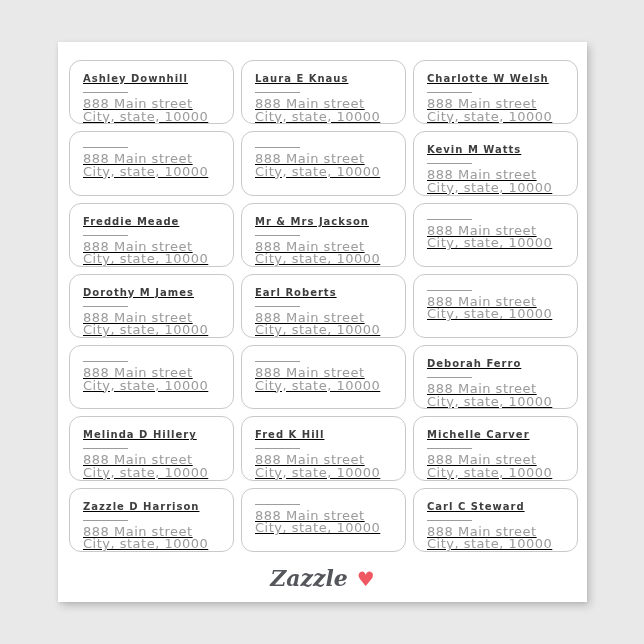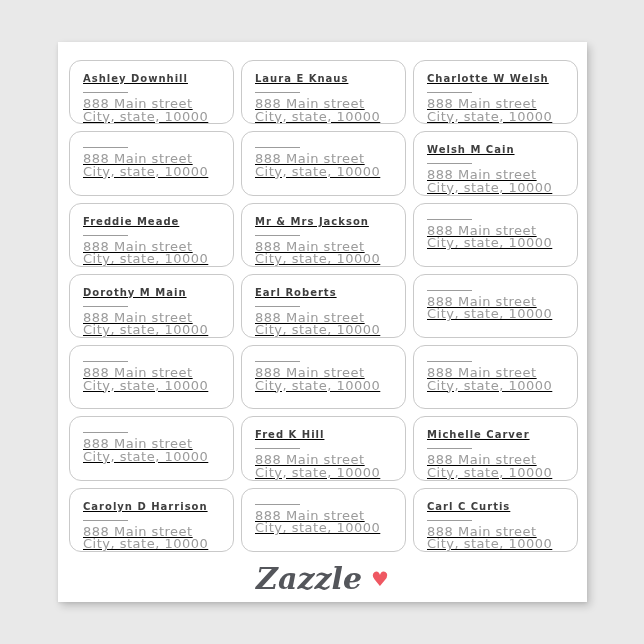--- a/index.html
+++ b/index.html
@@ -73,21 +73,21 @@
     height: 36px;
     display: flex;
     align-items: center;
     justify-content: center;
     gap: 9px;
   }
   .brand .wordmark {
     font-family: "DejaVu Serif", serif;
     font-style: italic;
     font-weight: bold;
-    font-size: 30px;
+    font-size: 22px;
     color: #54565b;
     letter-spacing: 0px;
   }
   .brand .heart {
     font-size: 20px;
     color: #ef5862;
     line-height: 20px;
     padding-top: 2px;
   }
 </style>
@@ -124,21 +124,21 @@
       <div class="addr">City, state, 10000</div>
     </div>
 
     <div class="label">
       <div class="divider"></div>
       <div class="addr">888 Main street</div>
       <div class="addr">City, state, 10000</div>
     </div>
 
     <div class="label">
-      <div class="name">Welsh M Cain</div>
+      <div class="name">Kevin M Watts</div>
       <div class="divider"></div>
       <div class="addr">888 Main street</div>
       <div class="addr">City, state, 10000</div>
     </div>
 
     <div class="label">
       <div class="name">Freddie Meade</div>
       <div class="divider"></div>
       <div class="addr">888 Main street</div>
       <div class="addr">City, state, 10000</div>
@@ -151,21 +151,21 @@
       <div class="addr">City, state, 10000</div>
     </div>
 
     <div class="label">
       <div class="divider"></div>
       <div class="addr">888 Main street</div>
       <div class="addr">City, state, 10000</div>
     </div>
 
     <div class="label">
-      <div class="name">Dorothy M Main</div>
+      <div class="name">Dorothy M James</div>
       <div class="divider"></div>
       <div class="addr">888 Main street</div>
       <div class="addr">City, state, 10000</div>
     </div>
 
     <div class="label">
       <div class="name">Earl Roberts</div>
       <div class="divider"></div>
       <div class="addr">888 Main street</div>
       <div class="addr">City, state, 10000</div>
@@ -183,60 +183,62 @@
       <div class="addr">City, state, 10000</div>
     </div>
 
     <div class="label">
       <div class="divider"></div>
       <div class="addr">888 Main street</div>
       <div class="addr">City, state, 10000</div>
     </div>
 
     <div class="label">
-      <div class="divider"></div>
-      <div class="addr">888 Main street</div>
-      <div class="addr">City, state, 10000</div>
-    </div>
-
-    <div class="label">
+      <div class="name">Deborah Ferro</div>
+      <div class="divider"></div>
+      <div class="addr">888 Main street</div>
+      <div class="addr">City, state, 10000</div>
+    </div>
+
+    <div class="label">
+      <div class="name">Melinda D Hillery</div>
       <div class="divider"></div>
       <div class="addr">888 Main street</div>
       <div class="addr">City, state, 10000</div>
     </div>
 
     <div class="label">
       <div class="name">Fred K Hill</div>
       <div class="divider"></div>
       <div class="addr">888 Main street</div>
       <div class="addr">City, state, 10000</div>
     </div>
 
     <div class="label">
       <div class="name">Michelle Carver</div>
       <div class="divider"></div>
       <div class="addr">888 Main street</div>
       <div class="addr">City, state, 10000</div>
     </div>
 
     <div class="label">
-      <div class="name">Carolyn D Harrison</div>
-      <div class="divider"></div>
-      <div class="addr">888 Main street</div>
-      <div class="addr">City, state, 10000</div>
-    </div>
-
-    <div class="label">
-      <div class="divider"></div>
-      <div class="addr">888 Main street</div>
-      <div class="addr">City, state, 10000</div>
-    </div>
-
-    <div class="label">
-      <div class="name">Carl C Curtis</div>
+      <div class="name">Zazzle D Harrison</div>
+      <div class="divider"></div>
+      <div class="addr">888 Main street</div>
+      <div class="addr">City, state, 10000</div>
+    </div>
+
+    <div class="label">
+      <div class="divider"></div>
+      <div class="addr">888 Main street</div>
+      <div class="addr">City, state, 10000</div>
+    </div>
+
+    <div class="label">
+      <div class="name">Carl C Steward</div>
       <div class="divider"></div>
       <div class="addr">888 Main street</div>
       <div class="addr">City, state, 10000</div>
     </div>
 
   </div>
 
   <div class="brand">
     <span class="wordmark">Zazzle</span>
     <span class="heart">♥</span>

